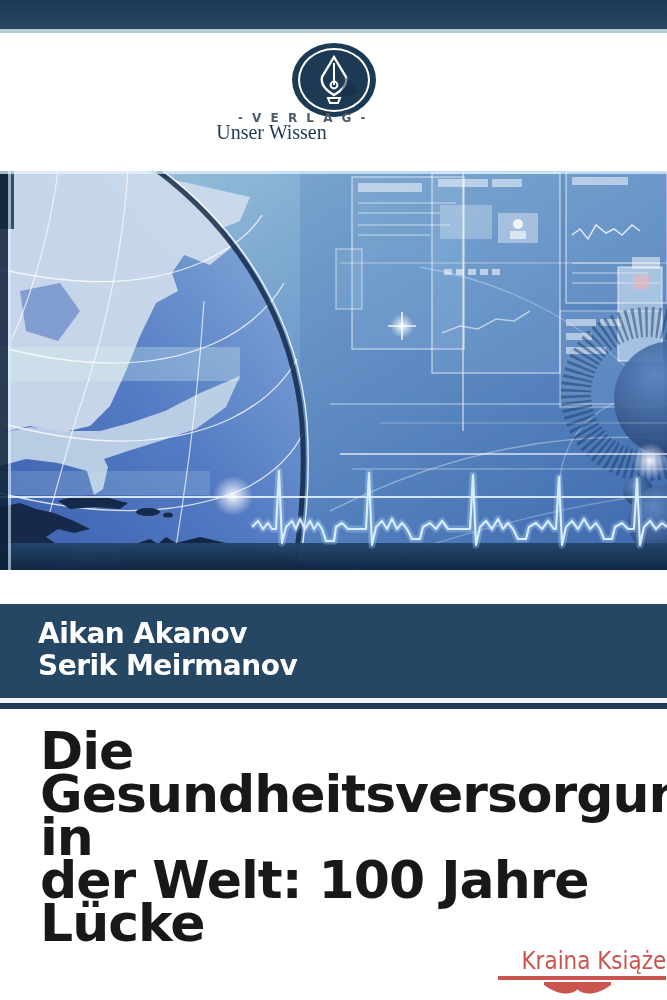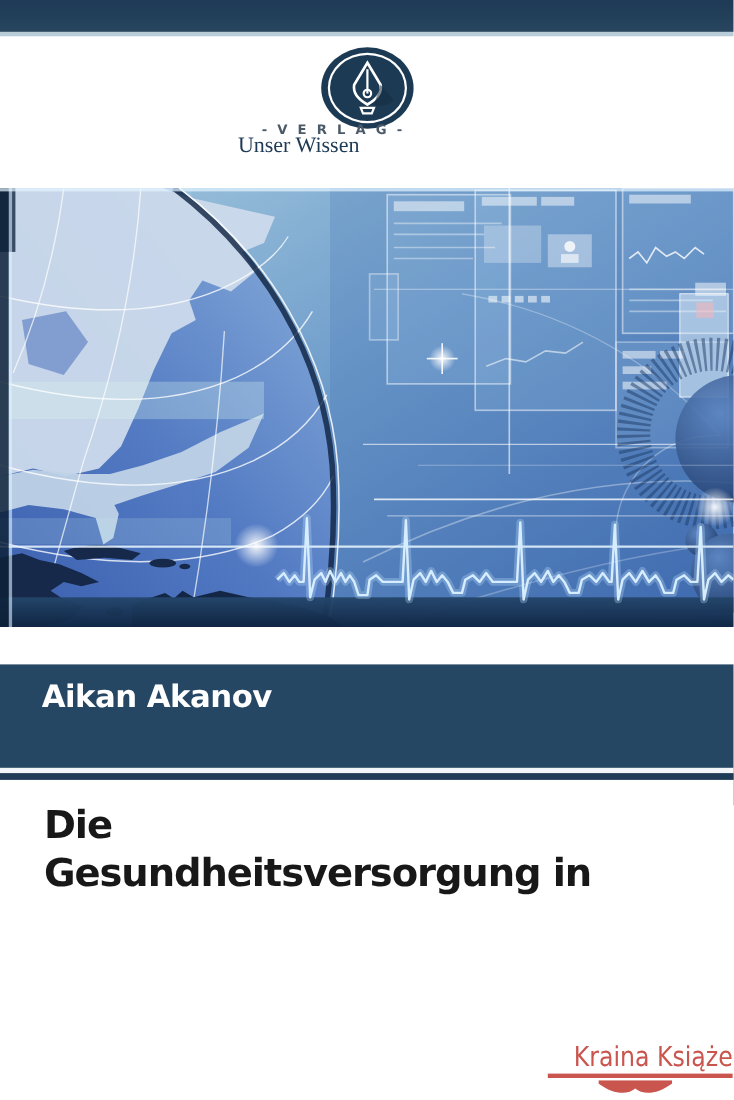--- a/index.html
+++ b/index.html
@@ -32,21 +32,21 @@
   .author-band{position:absolute;left:0;top:570px;width:667px;height:128px;background:#254763;margin-top:34px;}
   .authors{padding:14px 0 0 38px;}
   .author{color:#ffffff;font-weight:bold;font-size:28px;line-height:32px;letter-spacing:-0.5px;}
 
   .gap-stripe{position:absolute;left:0;top:698px;width:667px;height:5px;background:#f2f6f8;}
   .title-rule{position:absolute;left:0;top:703px;width:667px;height:6px;background:#1e3c58;}
 
   
   .title-area{position:absolute;left:0;top:709px;width:667px;height:291px;background:#ffffff;}
   .title{margin:21px 20px 0 40px;color:#181818;font-weight:bold;
-         font-size:35px;line-height:43px;letter-spacing:-1px;}
+         font-size:52px;line-height:43px;letter-spacing:-1px;}
 
   
   .watermark{position:absolute;right:1px;bottom:2px;width:168px;height:52px;}
   .watermark-text{color:#ca554e;font-size:25px;font-weight:500;white-space:nowrap;
       text-align:right;transform:scaleX(.86);transform-origin:100% 50%;}
   .watermark-bar{margin-top:1px;height:4px;background:#ca554e;}
   .watermark-book{position:absolute;left:46px;top:36px;}
 </style>
 </head>
 <body>
@@ -244,30 +244,32 @@
 
   <rect x="0" y="0" width="8" height="399" fill="#0d2138" opacity="0.85"></rect>
   <rect x="8" y="0" width="3" height="399" fill="rgba(220,240,255,0.6)"></rect>
   <rect x="0" y="0" width="667" height="3" fill="rgba(230,245,255,0.7)"></rect>
 </svg>
 </div>
 
 <div class="author-band">
   <div class="authors">
     <div class="author">Aikan Akanov</div>
+    <div class="author">Serik Meirmanov</div>
   </div>
 </div>
 
 <div class="gap-stripe"></div>
 <div class="title-rule"></div>
 
 <div class="title-area">
   <div class="title">
     <div>Die</div>
     <div>Gesundheitsversorgung in</div>
+    <div>der Welt: 100 Jahre Lücke</div>
   </div>
 </div>
 
 <div class="watermark">
   <div class="watermark-text">Kraina Książek</div>
   <div class="watermark-bar"></div>
   <svg class="watermark-book" width="67" height="14" viewBox="0 0 67 14">
     <path d="M0,0 L67,0 L67,3 C52,14 40,13 33.5,7.5 C27,13 15,14 0,3 Z" fill="#ca554e"></path>
   </svg>
 </div>

